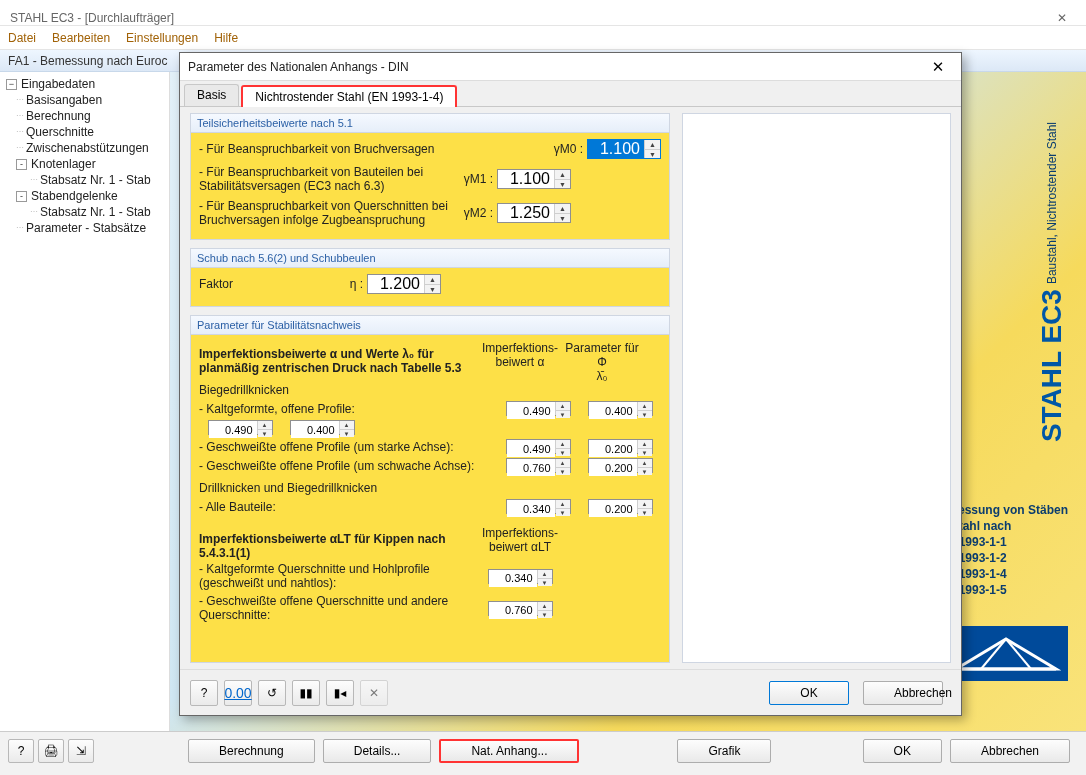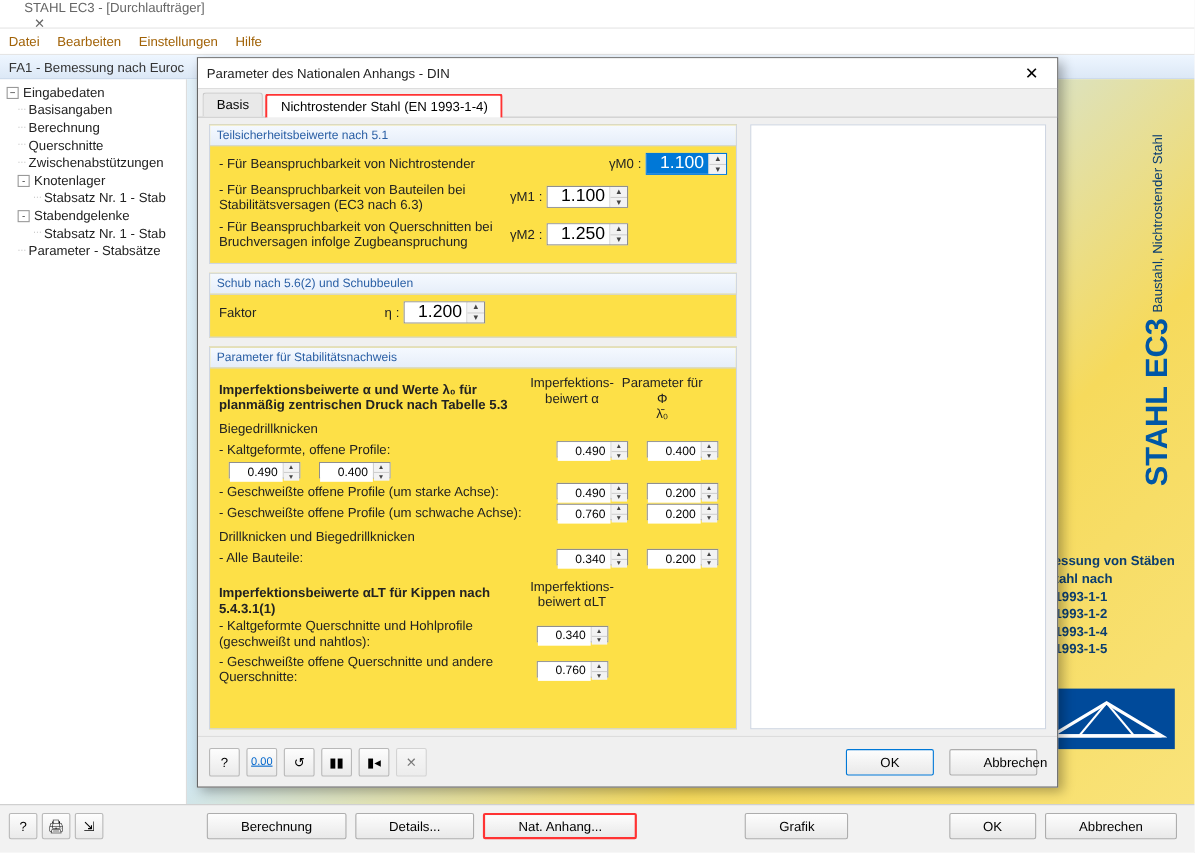--- a/index.html
+++ b/index.html
@@ -1,19 +1,19 @@
 <!DOCTYPE html>
 <html><head>
 <meta charset="utf-8">
 <style>
   * { box-sizing: border-box; font-family: "Segoe UI", Tahoma, sans-serif; font-size: 12px; }
   body { margin: 0; background: #fff; width: 1086px; height: 775px; overflow: hidden; position: relative; }
 
   
-  .title-bar { height: 26px; background: #fff; border-bottom: 1px solid #e5e5e5; display:flex; align-items:flex-start; padding: 0 16px; color:#666;flex-direction:column; }
+  .title-bar { height: 26px; background: #fff; border-bottom: 1px solid #e5e5e5; display:flex; align-items:flex-end; padding: 0 4px; color:#666; }
   .title-bar .title { flex:1; padding-left:6px; }
   .title-bar .close { width: 40px; text-align:center; color:#666; }
   .menu-bar { height: 24px; display:flex; align-items:center; padding:0 8px; gap: 16px; border-bottom:1px solid #e5e5e5;}
   .menu-bar span { color:#a16207; }
 
   .subtitle-bar { height:22px; background: linear-gradient(#eef6ff, #dce8f6); border-bottom:1px solid #c8d8ea; padding-left:8px; display:flex; align-items:center; color:#333; font-size:11px;}
   .main-area { position:absolute; top:72px; left:0; right:0; bottom:44px; display:flex; }
 
   .tree-panel { width:170px; border-right:1px solid #ddd; padding:4px 2px; font-size:11px; color:#222; }
   .tree-node { display:flex; align-items:center; line-height:16px; padding-left:4px;}
@@ -191,21 +191,21 @@
     <div class="dlg-tab">Basis</div>
     <div class="dlg-tab active">Nichtrostender Stahl (EN 1993-1-4)</div>
   </div>
   <div class="dlg-body">
     <div class="dlg-left">
 
       <div class="group">
         <div class="group-header">Teilsicherheitsbeiwerte nach 5.1</div>
         <div class="group-body">
           <div class="row">
-            <span class="lbl">- Für Beanspruchbarkeit von Nichtrostender</span>
+            <span class="lbl">- Für Beanspruchbarkeit von Bruchversagen</span>
             <span class="sym">γM0 :</span>
             <span class="spin sel">
                 <input class="sel" value="1.100" style="">
                 <span class="ud">
                   <div>▲</div>
                   <div>▼</div>
                 </span>
               </span>
           </div>
           <div class="row">
@@ -404,21 +404,21 @@
                 <span class="pc"></span>
               </div>
             </div>
         </div>
       </div>
     </div>
     <div class="dlg-right"></div>
   </div>
   <div class="dlg-footer">
     <span class="tool">?</span>
-    <span class="tool" style="font-size:10px; color:#06c; text-decoration:underline;">0.00</span>
+    <span class="tool" style="font-size:14px; color:#06c; text-decoration:underline;">0.00</span>
     <span class="tool">↺</span>
     <span class="tool">▮▮</span>
     <span class="tool">▮◂</span>
     <span class="tool disabled">✕</span>
     <span class="spacer"></span>
     <button class="std-btn primary" style="width:80px;">OK</button>
     <button class="std-btn" style="width:80px;">Abbrechen</button>
   </div>
 </div>
 

